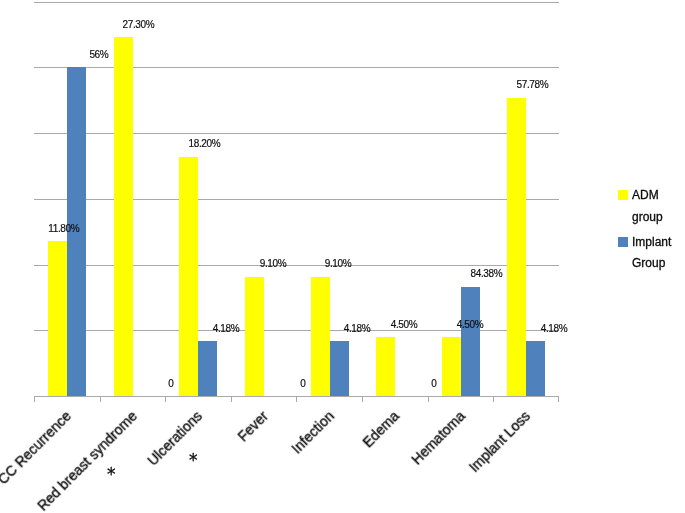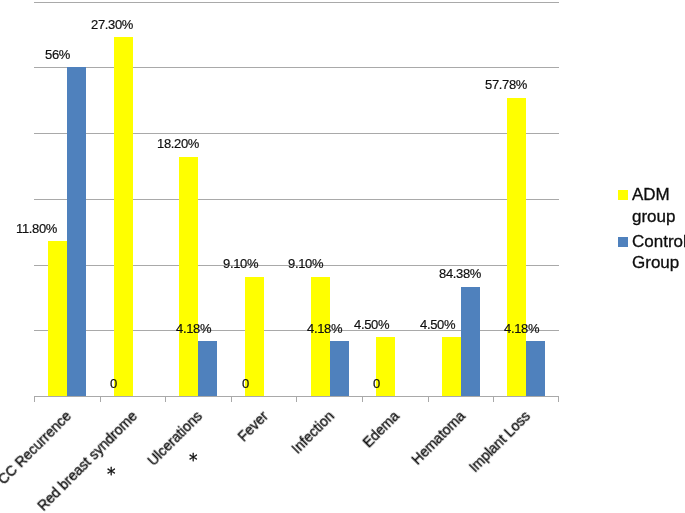--- a/index.html
+++ b/index.html
@@ -12,41 +12,41 @@
   .gridline{position:absolute;height:1px;background:#a9a9a9;}
   .axisline{position:absolute;height:1px;background:#a9a9a9;}
   .tick{position:absolute;width:1px;height:5px;background:#a9a9a9;}
 
   
   .bar{position:absolute;}
   .bar.adm{background:#ffff00;}
   .bar.ctl{background:#4f81bd;}
 
   
-  .vlabel{position:absolute;z-index:5;text-align:left;white-space:nowrap;
-          font-size:13px;line-height:13px;letter-spacing:-0.35px;
+  .vlabel{position:absolute;z-index:5;text-align:right;white-space:nowrap;
+          font-size:10px;line-height:13px;letter-spacing:-0.35px;
           color:#101010;-webkit-text-stroke:0.18px #101010;
           will-change:transform;}
   .vlabel span{margin-right:-0.35px;}
 
   
   .catanchor{position:absolute;width:0;height:0;
              transform:rotate(-45deg);transform-origin:0 0;will-change:transform;}
   .cattext{position:absolute;right:0;bottom:-2px;white-space:nowrap;
            font-size:14px;line-height:1;color:#0d0d0d;
            -webkit-text-stroke:0.35px #0d0d0d;}
 
   
   .star{position:absolute;font-family:"DejaVu Sans",sans-serif;
         font-size:17px;line-height:17px;color:#0d0d0d;
         -webkit-text-stroke:0.3px #0d0d0d;will-change:transform;}
 
   
   .legend-sw{position:absolute;width:10px;height:10px;}
-  .legend-txt{position:absolute;white-space:nowrap;font-size:17px;line-height:16px;
+  .legend-txt{position:absolute;white-space:nowrap;font-size:12px;line-height:16px;
               color:#0d0d0d;-webkit-text-stroke:0.3px #0d0d0d;will-change:transform;}
 </style>
 </head>
 <body>
 
 <div id="chart">
 
   <div class="gridline" style="left:34px;top:2px;width:525px"></div>
   <div class="gridline" style="left:34px;top:67px;width:525px"></div>
   <div class="gridline" style="left:34px;top:133px;width:525px"></div>
@@ -123,15 +123,15 @@
     </div>
 
   <div class="star" style="left:107.1px;top:465.7px">*</div>
   <div class="star" style="left:188.6px;top:451.9px">*</div>
 
   <div class="legend-sw" style="left:618px;top:189.6px;background:#ffff00"></div>
   <div class="legend-txt" style="left:631.5px;top:186.8px">ADM</div>
   <div class="legend-txt" style="left:631.5px;top:209px">group</div>
 
   <div class="legend-sw" style="left:618px;top:237.4px;background:#4f81bd"></div>
-  <div class="legend-txt" style="left:631.5px;top:234px">Control</div>
+  <div class="legend-txt" style="left:631.5px;top:234px">Implant</div>
   <div class="legend-txt" style="left:631.5px;top:255.2px">Group</div>
 </div>
 
 </body></html>

